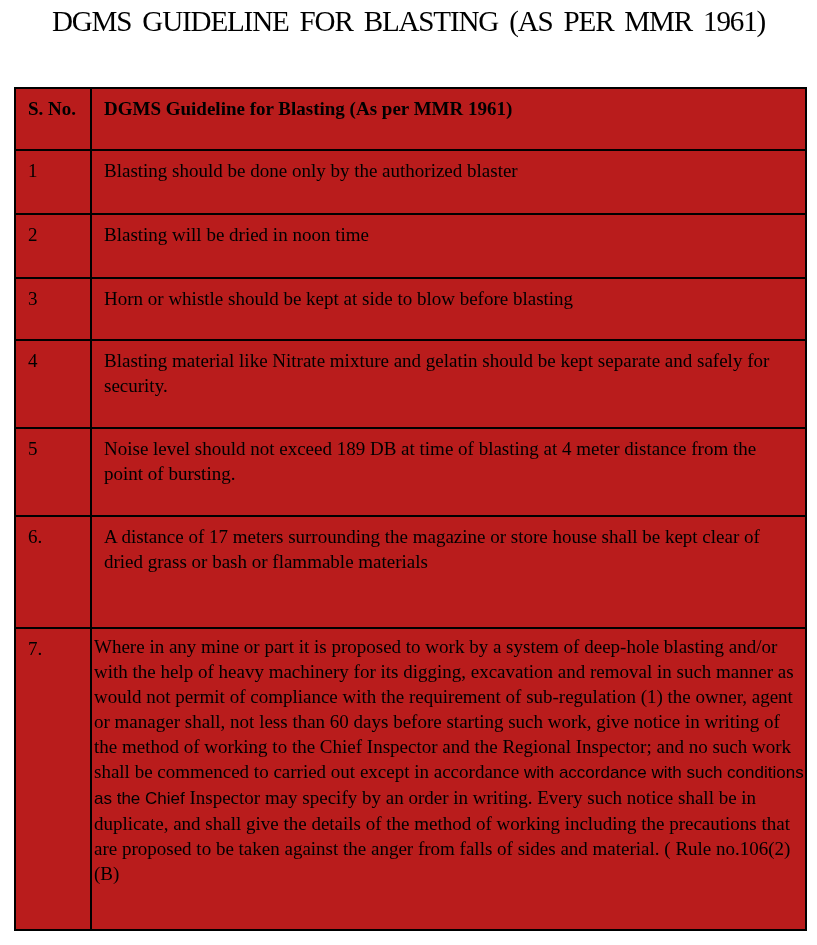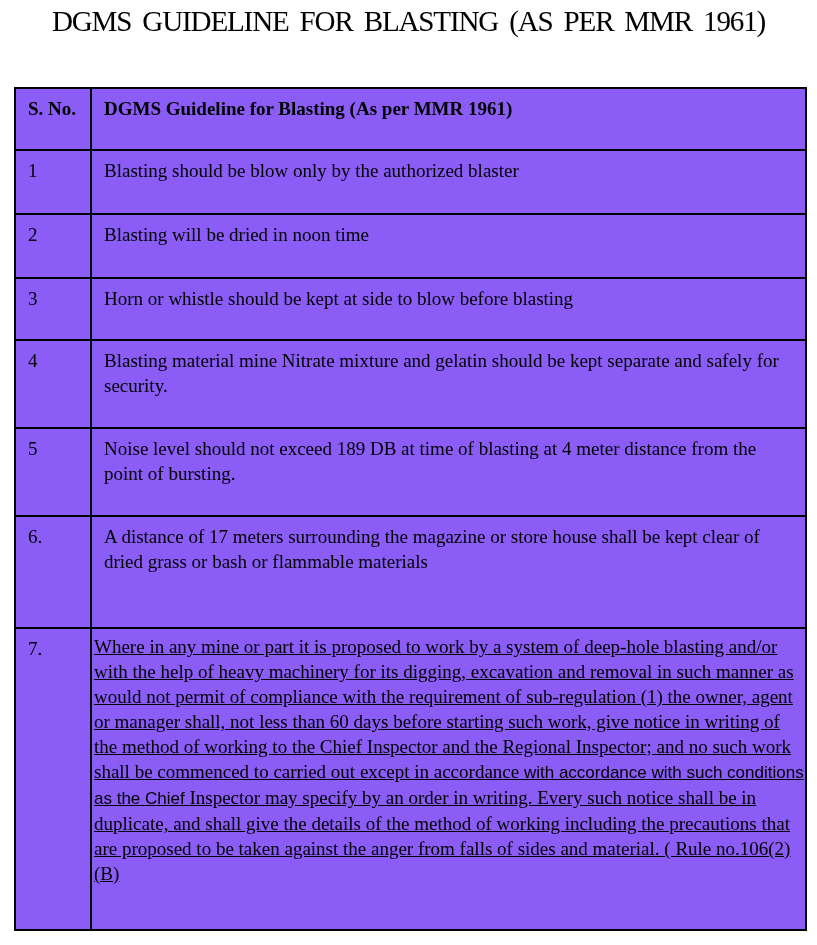--- a/index.html
+++ b/index.html
@@ -24,21 +24,21 @@
     word-spacing: 5px;
     transform: scaleX(0.97);
     transform-origin: center;
     white-space: nowrap;
   }
   table.guidelines {
     border-collapse: collapse;
     table-layout: fixed;
     width: 791px;
     margin: 49px 0 0 14px;
-    background: #8b5cf6;
+    background: #b91c1c;
   }
   table.guidelines col.c-no   { width: 76px; }
   table.guidelines col.c-text { width: 715px; }
   table.guidelines td, table.guidelines th {
     border: 2px solid #000000;
     vertical-align: top;
     font-size: 19px;
     line-height: 25px;
     padding: 7px 6px 4px 12px;
     text-align: left;
@@ -51,21 +51,20 @@
   tr.h-r2 { height: 64px; }
   tr.h-r3 { height: 62px; }
   tr.h-r4 { height: 88px; }
   tr.h-r5 { height: 88px; }
   tr.h-r6 { height: 112px; }
   tr.h-r7 { height: 302px; }
   tr.h-r7 td.cell-text {
     padding-left: 2px;
     padding-right: 1px;
     padding-top: 5px;
-    text-decoration: underline;
   }
   .sans-run {
     font-family: "Liberation Sans", sans-serif;
     font-size: 17px;
   }
 </style>
 </head>
 <body>
 
 <h1 class="page-title">DGMS GUIDELINE FOR BLASTING (AS PER MMR 1961)</h1>
@@ -76,36 +75,36 @@
     <col class="c-text">
   </colgroup>
   <tbody>
     <tr class="h-header">
       <th class="cell-no">S. No.</th>
       <th class="cell-text">DGMS Guideline for Blasting (As per MMR 1961)</th>
     </tr>
 
     <tr class="h-r1">
       <td class="cell-no">1</td>
-      <td class="cell-text">Blasting should be blow only by the authorized blaster</td>
+      <td class="cell-text">Blasting should be done only by the authorized blaster</td>
     </tr>
 
     <tr class="h-r2">
       <td class="cell-no">2</td>
       <td class="cell-text">Blasting will be dried in noon time</td>
     </tr>
 
     <tr class="h-r3">
       <td class="cell-no">3</td>
       <td class="cell-text">Horn or whistle should be kept at side to blow before blasting</td>
     </tr>
 
     <tr class="h-r4">
       <td class="cell-no">4</td>
-      <td class="cell-text">Blasting material mine Nitrate mixture and gelatin should be kept separate and safely for security.</td>
+      <td class="cell-text">Blasting material like Nitrate mixture and gelatin should be kept separate and safely for security.</td>
     </tr>
 
     <tr class="h-r5">
       <td class="cell-no">5</td>
       <td class="cell-text">Noise level should not exceed 189 DB at time of blasting at 4 meter distance from the point of bursting.</td>
     </tr>
 
     <tr class="h-r6">
       <td class="cell-no">6.</td>
       <td class="cell-text">A distance of 17 meters surrounding the magazine or store house shall be kept clear of dried grass or bash or flammable materials</td>

